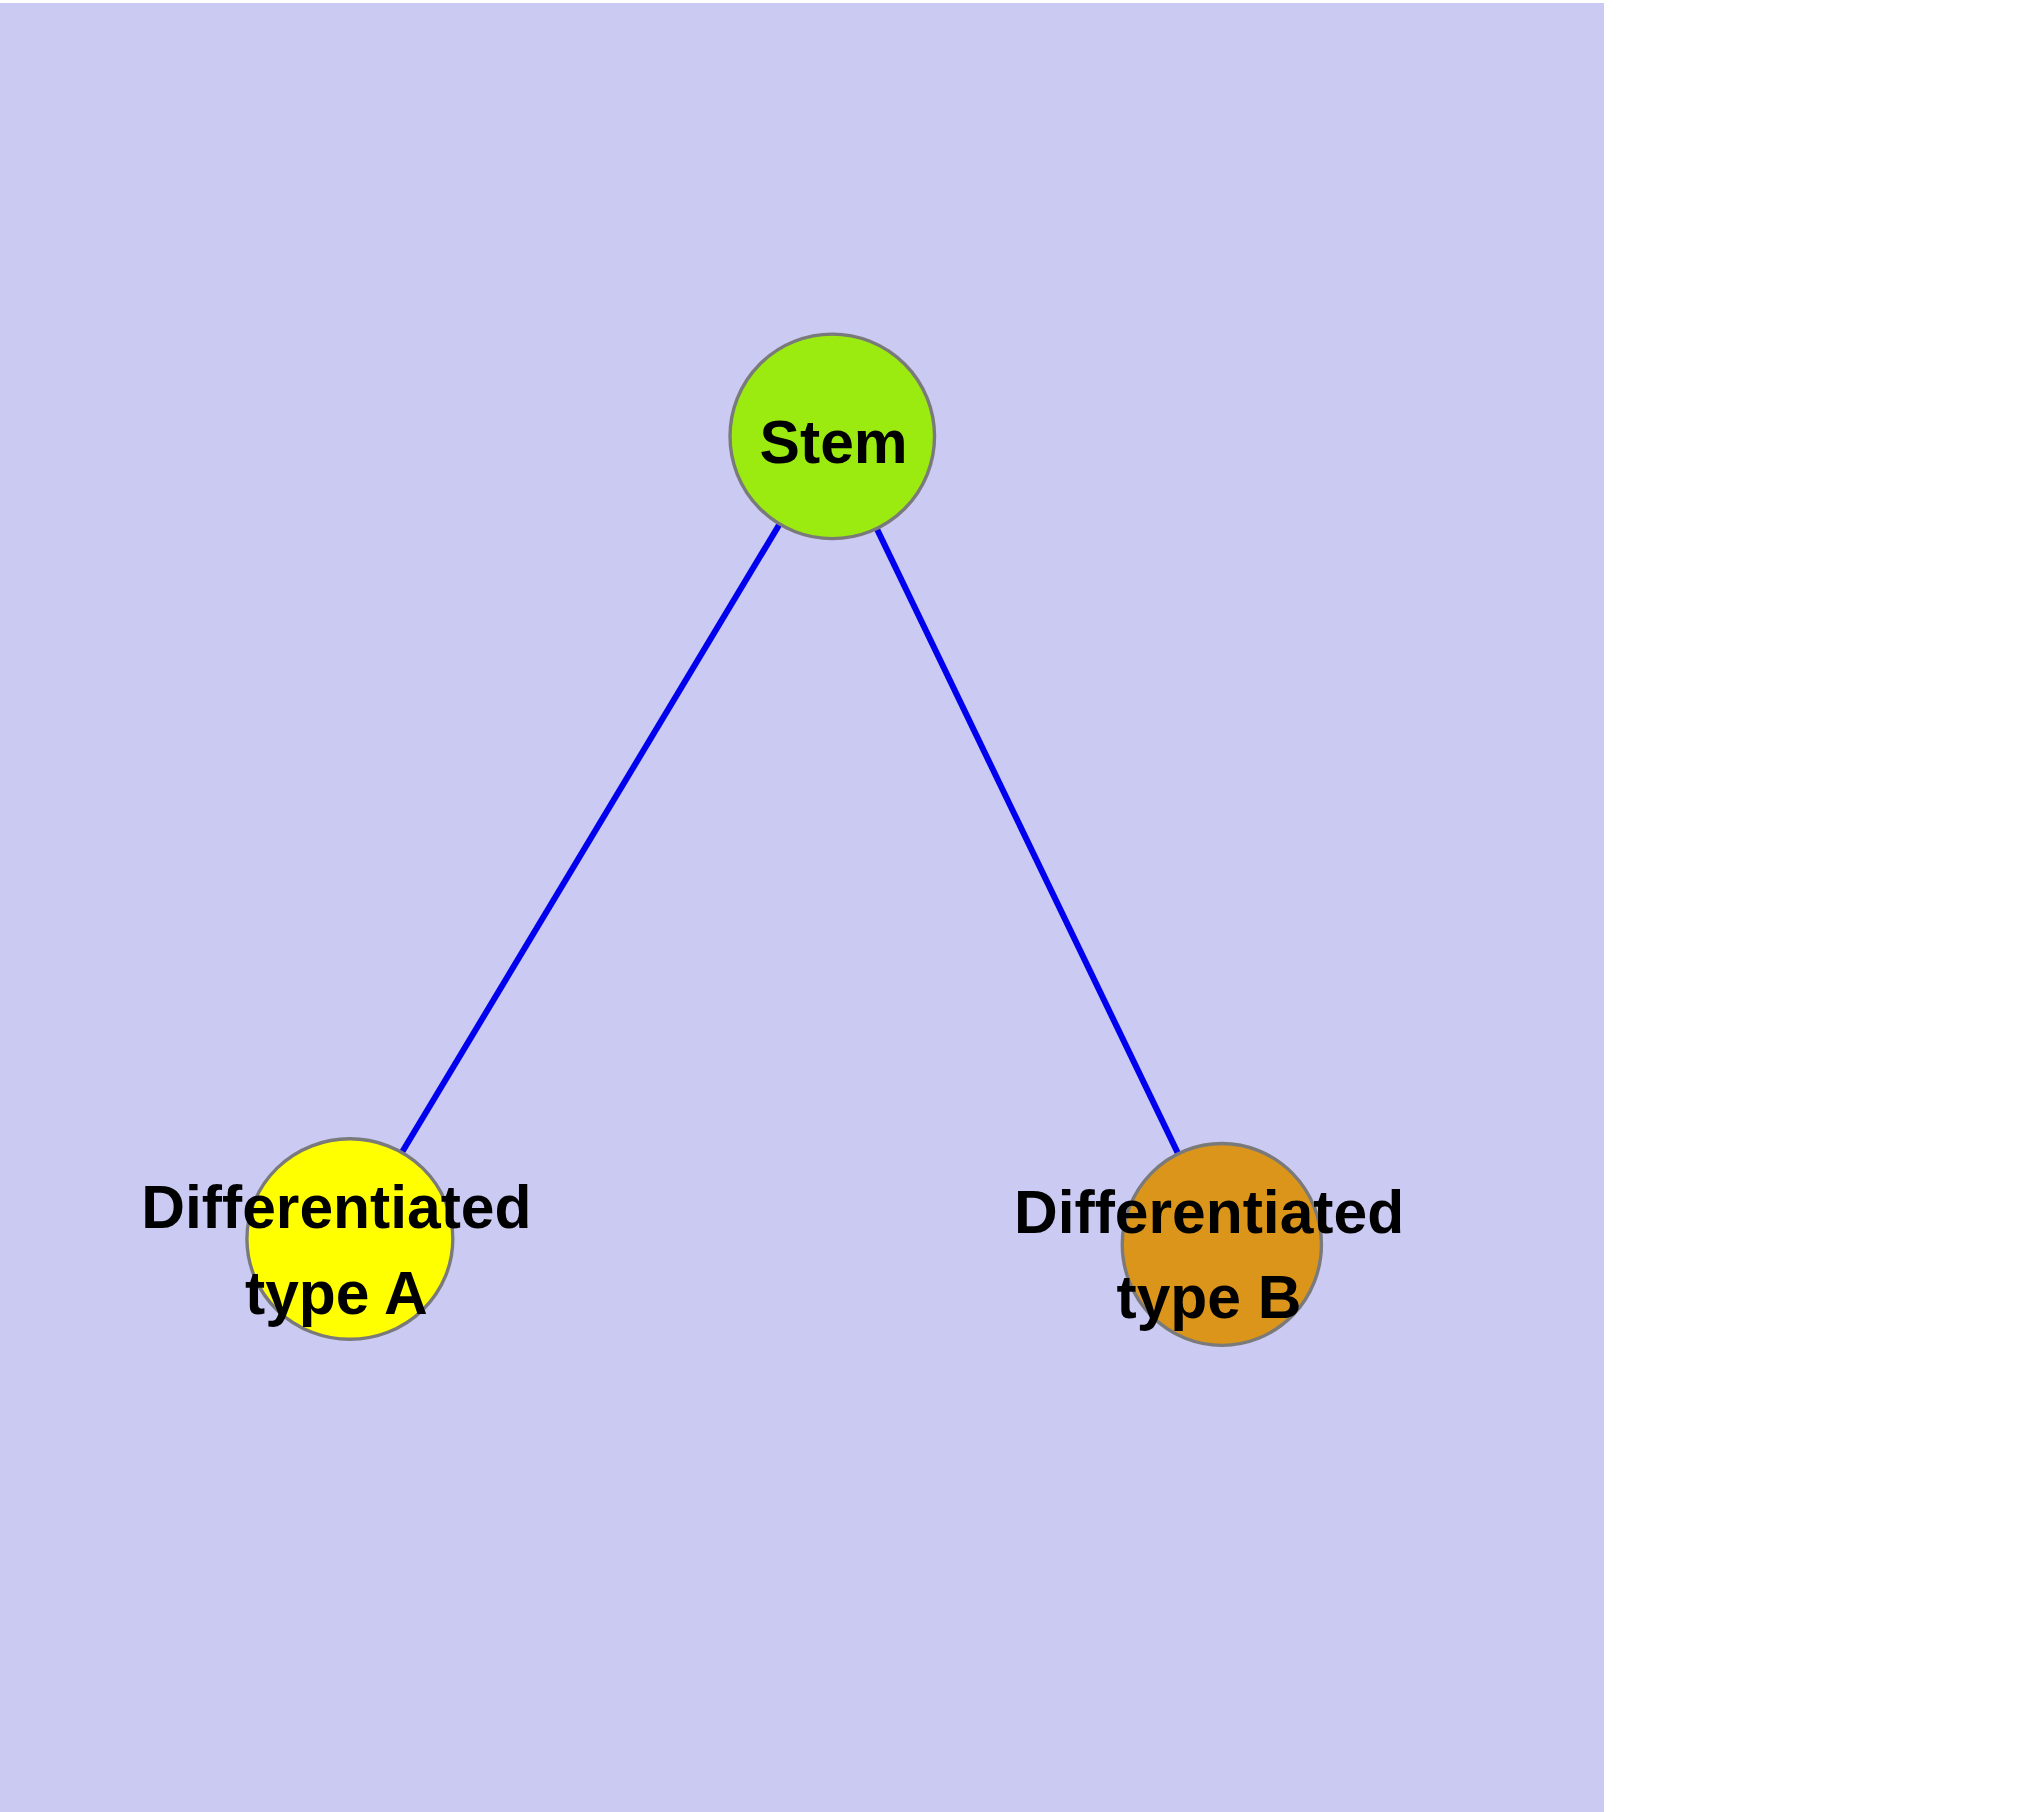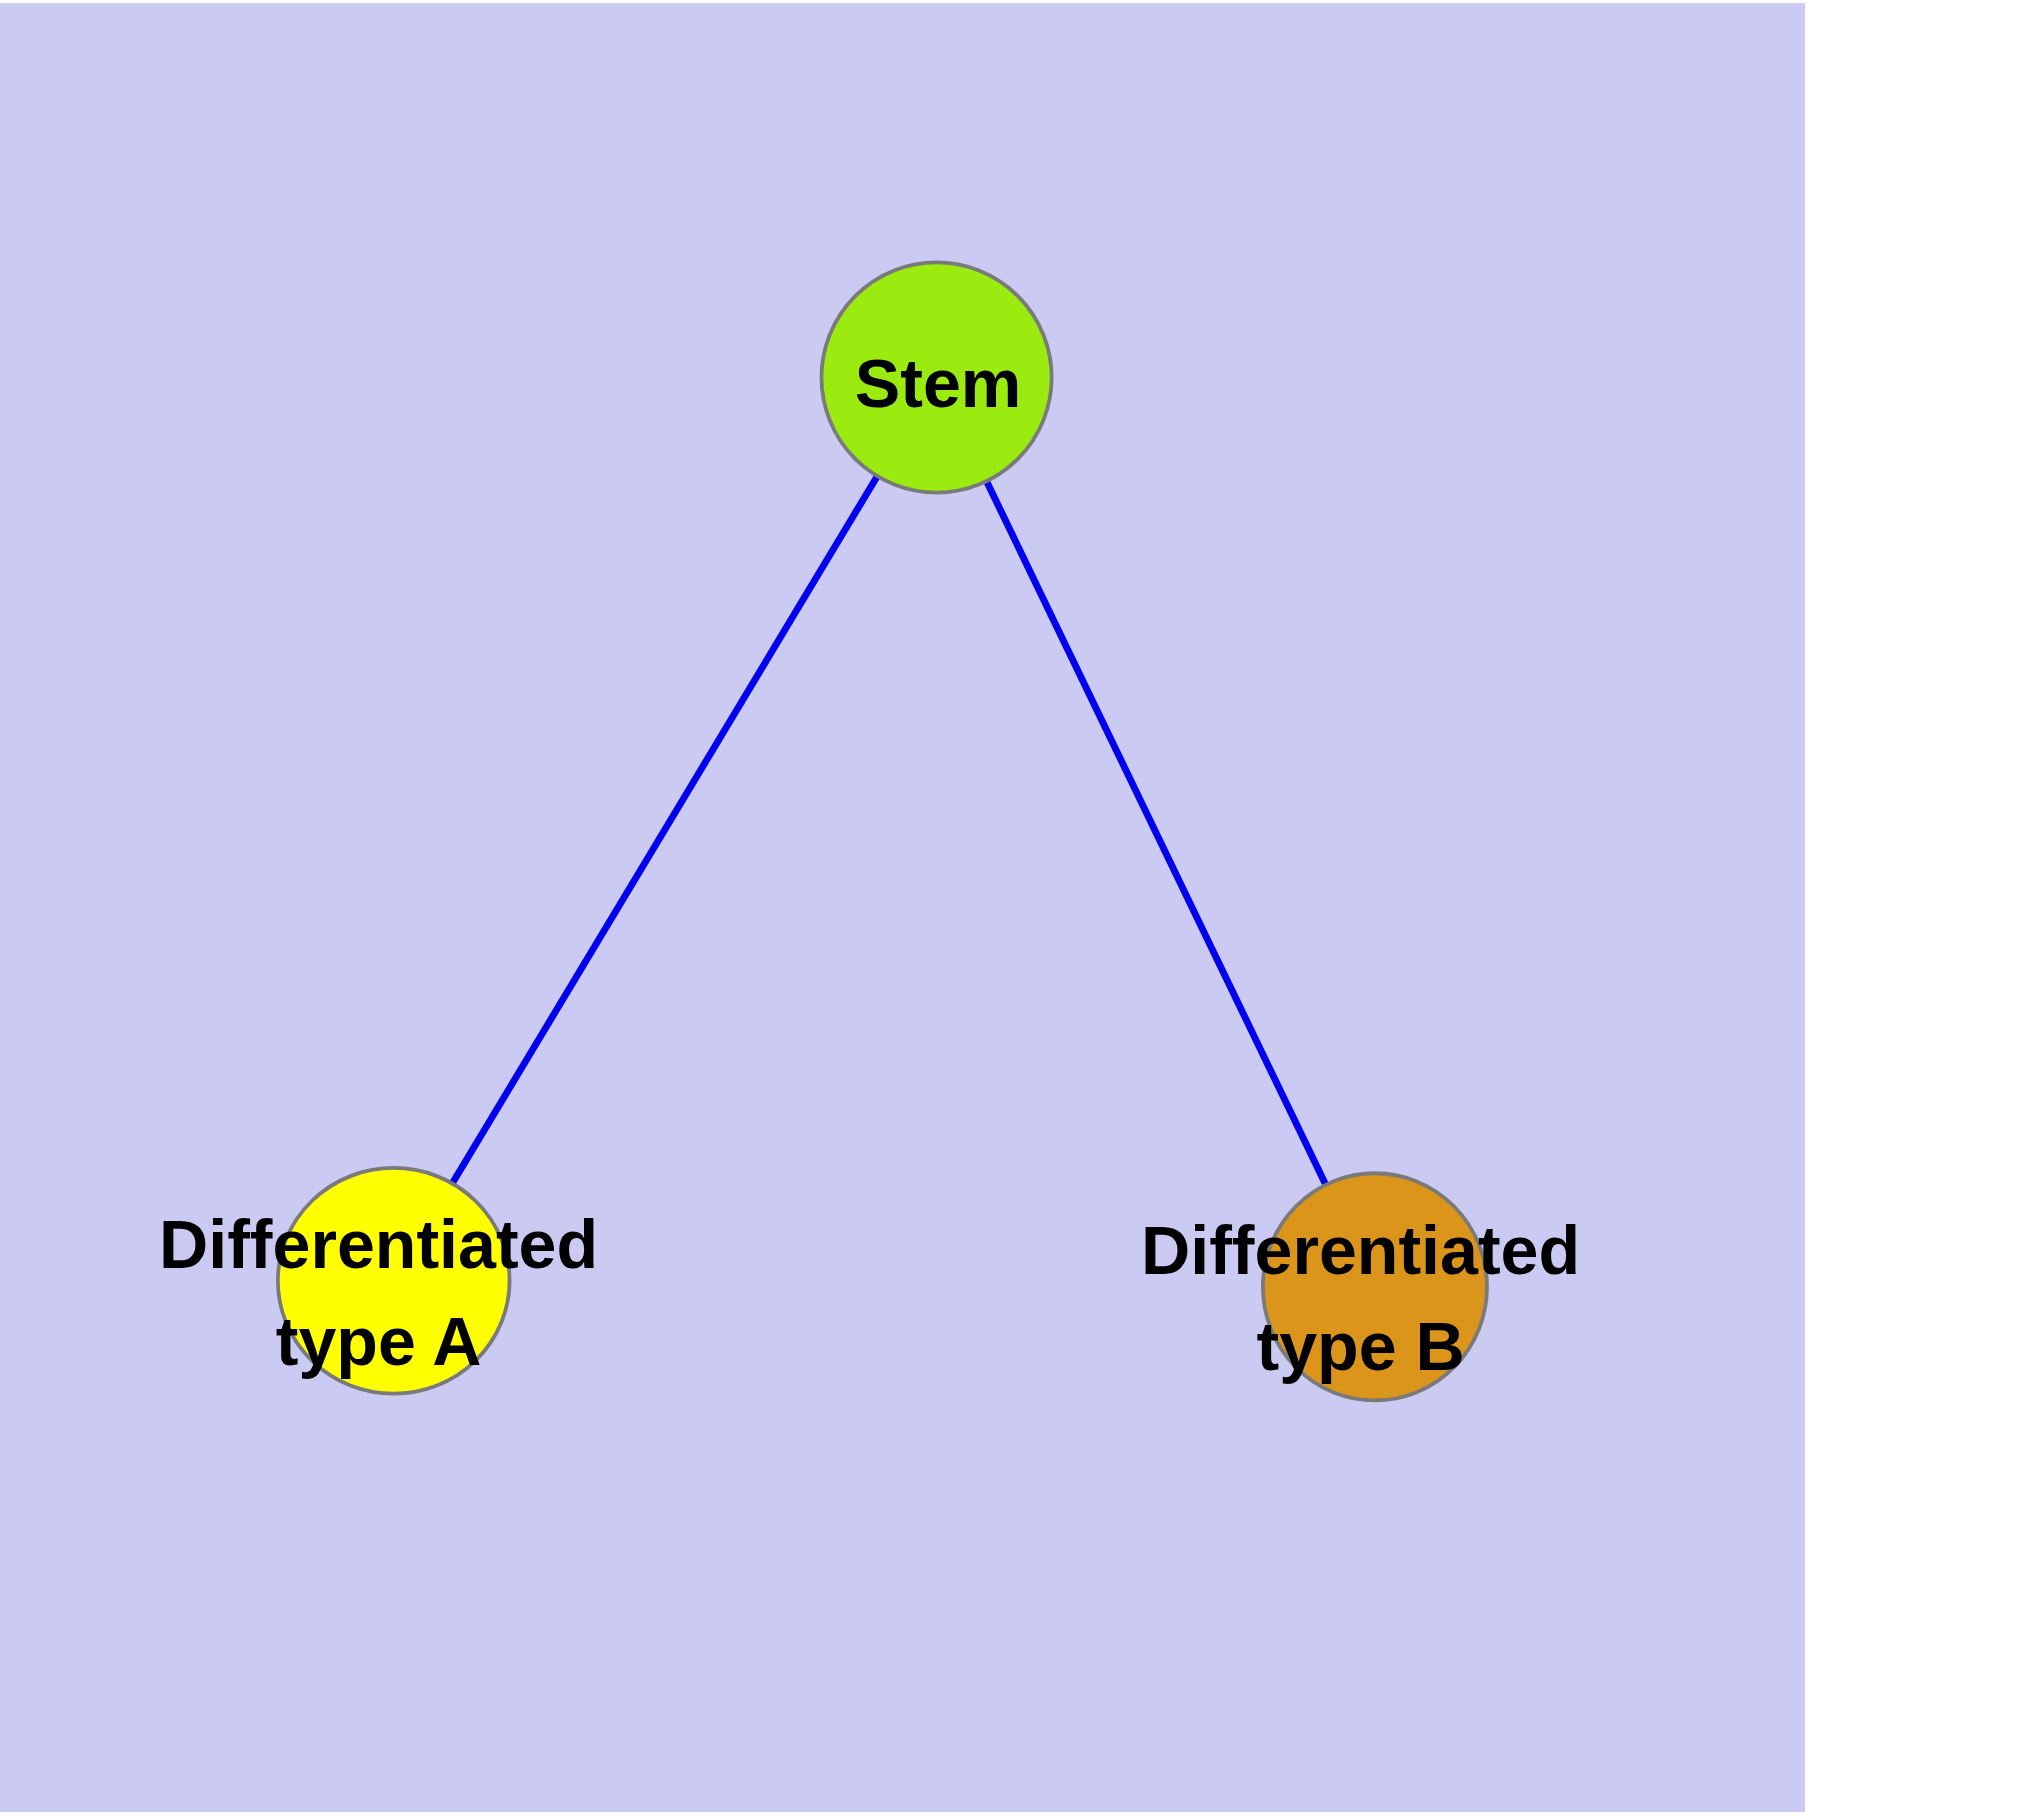--- a/index.html
+++ b/index.html
@@ -29,21 +29,21 @@
     height: 100%;
     z-index: 1;
   }
   #graph-svg text {
     font-family: "Liberation Sans", sans-serif;
   }
 </style>
 </head>
 <body>
 
-<div id="canvas" style="width: 1805px; height: 1812px; background: rgb(202, 202, 242);">
+<div id="canvas" style="width: 1604px; height: 1812px; background: rgb(202, 202, 242);">
   <div id="top-strip" style="height: 3.4px; background: rgb(255, 255, 255);"></div>
   <svg id="graph-svg" xmlns="http://www.w3.org/2000/svg" viewBox="0 0 2384 2138">
       <line x1="1237" y1="371" x2="520" y2="1564" stroke="#0000ee" stroke-width="9"></line>
       <line x1="1237" y1="371" x2="1816" y2="1572" stroke="#0000ee" stroke-width="9"></line>
       <ellipse cx="1237" cy="371" rx="152" ry="152" fill="#9beb10" stroke="#7a7a7a" stroke-width="5"></ellipse>
       <ellipse cx="520" cy="1564" rx="153" ry="149" fill="#ffff00" stroke="#7a7a7a" stroke-width="5"></ellipse>
       <ellipse cx="1816" cy="1572" rx="148" ry="150" fill="#dc951b" stroke="#7a7a7a" stroke-width="5"></ellipse>
       <text text-anchor="middle" fill="#000000" font-size="90" font-weight="bold"><tspan x="1239" y="410">Stem</tspan></text>
       <text text-anchor="middle" fill="#000000" font-size="90" font-weight="bold"><tspan x="500" y="1547">Differentiated</tspan><tspan x="500" y="1675">type A</tspan></text>
       <text text-anchor="middle" fill="#000000" font-size="90" font-weight="bold"><tspan x="1797" y="1555">Differentiated</tspan><tspan x="1797" y="1682">type B</tspan></text>

